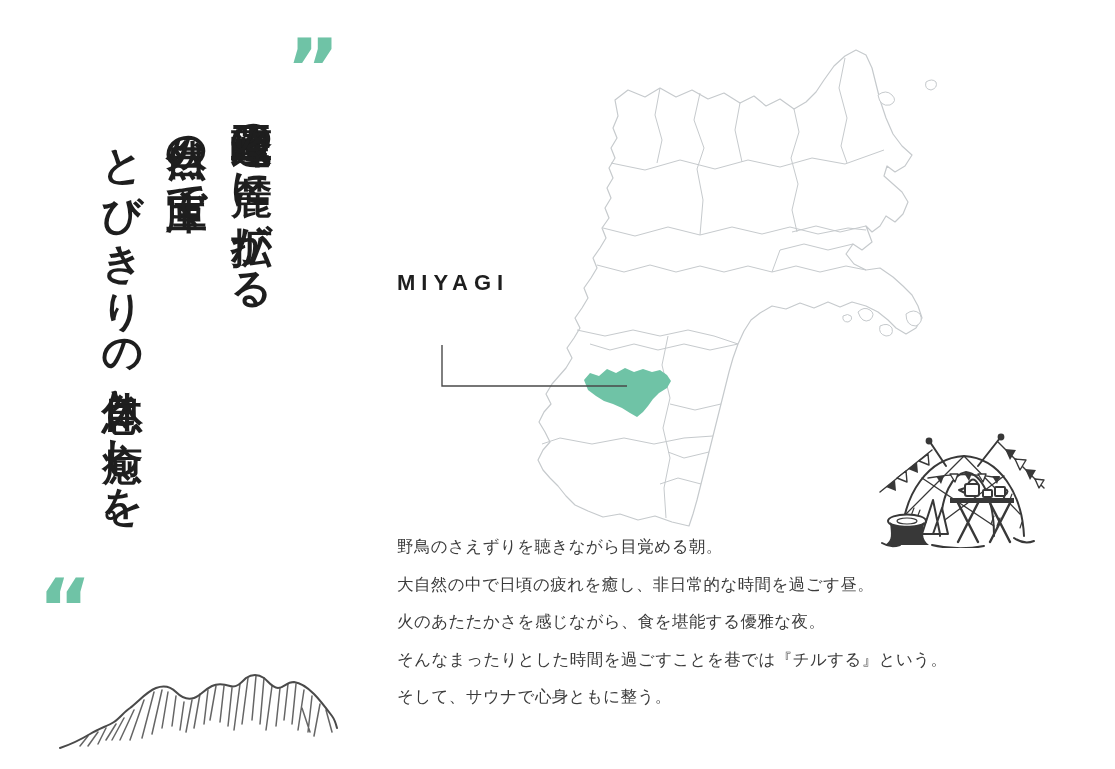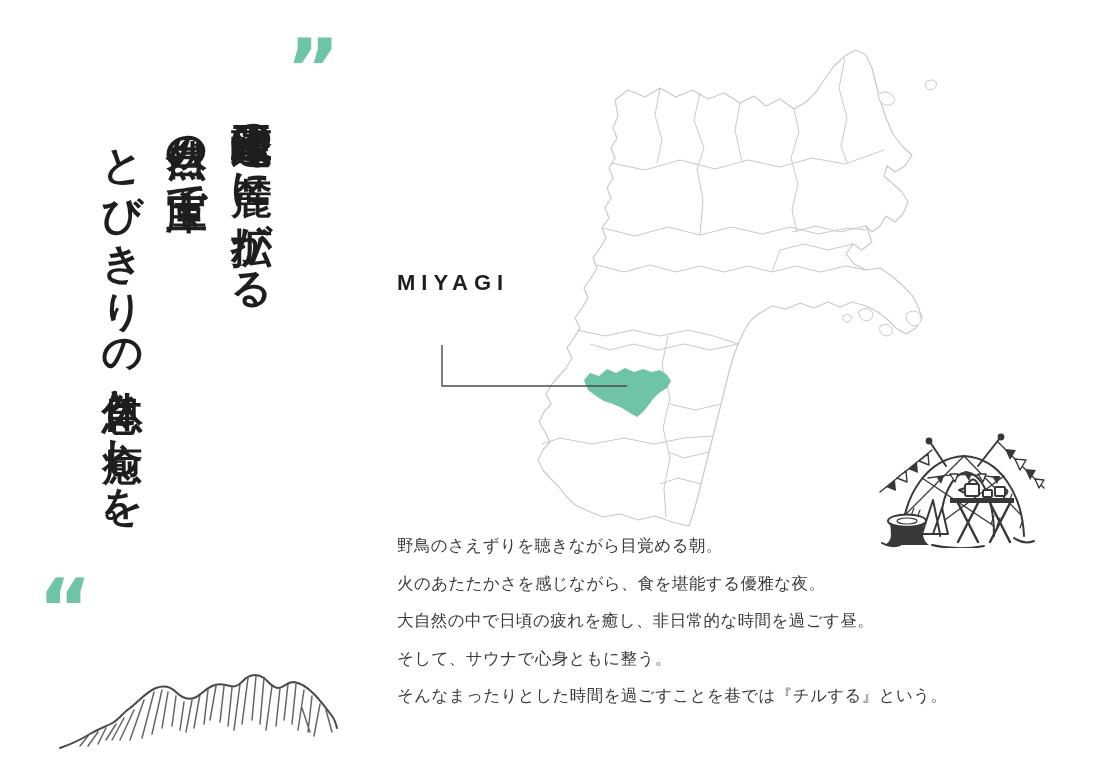--- a/index.html
+++ b/index.html
@@ -34,21 +34,20 @@
   
   .map-label{
     position:absolute;left:397px;top:266px;
     font-size:22px;font-weight:800;letter-spacing:6px;line-height:34px;
     color:var(--ink);
   }
   
   .intro{
     position:absolute;left:397px;top:528px;width:560px;
     color:var(--body-text);
-    font-family:Liberation Mono, monospace;
   }
   .intro p{
     margin:0;font-size:16.5px;line-height:37.6px;letter-spacing:.4px;white-space:nowrap;
   }
   
   .abs{position:absolute;}
 </style>
 </head>
 <body>
 
@@ -94,24 +93,24 @@
          M906,314 q8,-6 14,0 q4,8 -4,12 q-10,0 -10,-12 z
          M843,316 q5,-3 8,0 q2,4 -3,6 q-6,0 -5,-6 z"></path>
 
     <path style="fill:var(--accent-teal);stroke:none" d="M584,380 L590,373 L599,376 L607,369 L616,373 L625,368 L634,372 L643,369 L652,372 L660,370 L667,375 L671,381 L667,388 L659,393 L653,399 L648,406 L643,412 L637,417 L630,413 L622,408 L613,404 L604,401 L596,396 L588,390 Z"></path>
 
     <path style="fill:none;stroke:#4a4a4a;stroke-width:1.4" d="M442,345 L442,386 L627,386"></path>
   </svg>
 
   <div class="intro">
     <p>野鳥のさえずりを聴きながら目覚める朝。</p>
+    <p>大自然の中で日頃の疲れを癒し、非日常的な時間を過ごす昼。</p>
     <p>火のあたたかさを感じながら、食を堪能する優雅な夜。</p>
-    <p>大自然の中で日頃の疲れを癒し、非日常的な時間を過ごす昼。</p>
+    <p>そんなまったりとした時間を過ごすことを巷では『チルする』という。</p>
     <p>そして、サウナで心身ともに整う。</p>
-    <p>そんなまったりとした時間を過ごすことを巷では『チルする』という。</p>
   </div>
 
   <svg class="abs" style="left:58px;top:648px;" width="280" height="105" viewBox="0 0 280 105">
     <path style="fill:none;stroke:var(--sketch-stroke);stroke-width:2;stroke-linecap:round" d="M2,100 C14,96 22,92 32,86 C42,80 50,78 56,74 C62,70 66,64 72,60 C80,54 88,44 98,40 C106,37 112,38 118,44 C124,50 130,52 136,50 C142,48 146,42 154,38 C160,35 166,36 172,38 C178,40 182,36 188,30 C194,26 200,26 206,30 C210,33 214,40 220,40 C226,40 228,34 236,34 C244,35 250,40 256,46 C262,52 268,60 274,68 C277,72 278,76 279,80"></path>
     <path style="fill:none;stroke:var(--sketch-stroke);stroke-width:1.5;stroke-linecap:round;opacity:.85" d="M58,76 L48,92 M66,70 L54,92 M76,62 L62,92 M86,52 L72,92 M96,44 L84,90 M104,42 L94,86
          M110,44 L104,80 M118,48 L114,78 M126,54 L122,82 M134,52 L128,84 M142,46 L136,80
          M150,42 L146,76 M158,38 L152,72 M166,38 L162,74 M174,40 L170,78 M182,36 L176,82
          M190,30 L184,76 M198,28 L194,72 M206,30 L202,76 M214,38 L208,82 M222,40 L218,78
          M230,36 L226,72 M238,36 L234,76 M246,42 L240,82 M254,48 L250,84 M262,56 L256,88
          M268,62 L274,84 M244,60 L252,84 M30,88 L22,98 M40,84 L30,98 M48,80 L40,96"></path>

